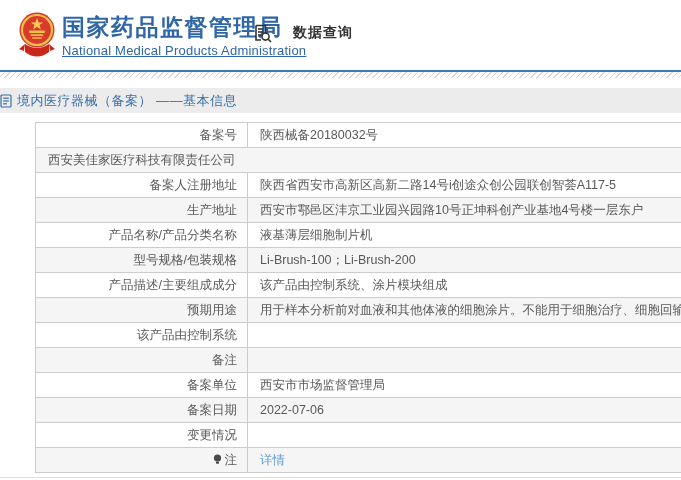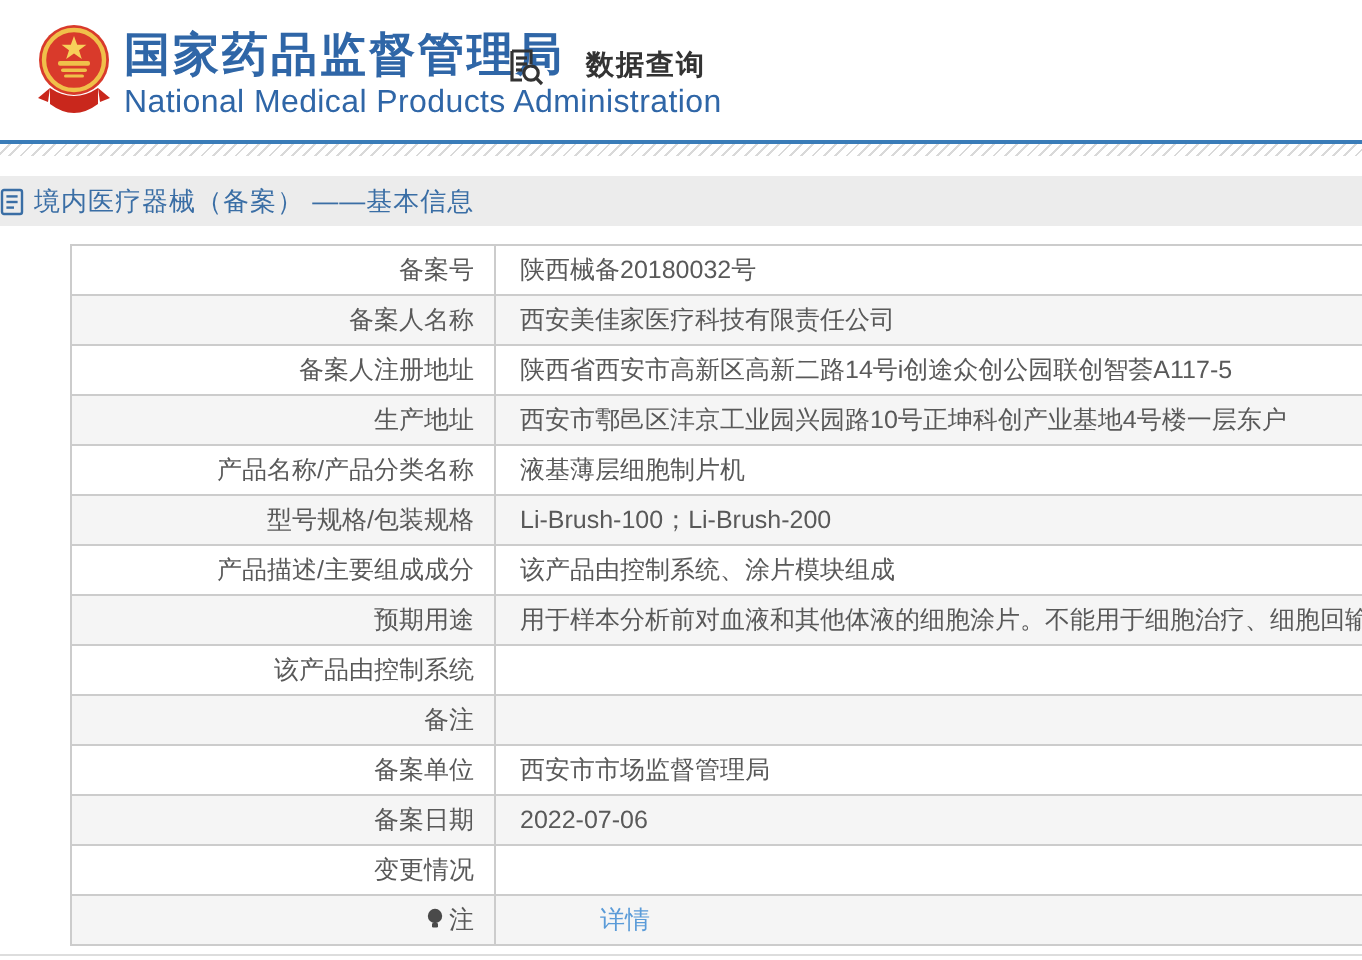--- a/index.html
+++ b/index.html
@@ -14,22 +14,22 @@
 
   
   .header { position: absolute; left: 0; top: 0; width: 681px; height: 70px; background: #ffffff; }
   .emblem { position: absolute; left: 17px; top: 11px; width: 40px; height: 50px; }
   .title-block { position: absolute; left: 62px; top: 13px; }
   .cn-title {
     font-size: 23px; font-weight: bold; color: #2f66a7;
     letter-spacing: 1.5px; line-height: 28px; white-space: nowrap;
   }
   .en-subtitle {
-    font-size: 16px; color: #2f66a7; margin-top: 2px;
-    letter-spacing: 0.2px; white-space: nowrap;
+    font-size: 13px; color: #2f66a7; margin-top: 2px;
+    letter-spacing: 0.2px; white-space: nowrap; text-decoration: underline;
   }
   .data-query {
     position: absolute; left: 252px; top: 22px; height: 22px;
     display: flex; align-items: center; gap: 20px; cursor: pointer;
   }
   .data-query-label { font-size: 14px; font-weight: bold; color: #333333; letter-spacing: 1px; }
 
   
   .blue-line { position: absolute; left: 0; top: 70px; width: 681px; height: 2px; background: #3a7cb8; }
   .hatch-band {
@@ -54,21 +54,21 @@
   .t-row:nth-child(even) { background: #f5f5f5; }
   .t-label {
     width: 212px; flex: 0 0 212px; border-right: 1px solid #cccccc;
     display: flex; align-items: center; justify-content: flex-end; gap: 3px;
     padding-right: 10px; font-size: 12.5px; color: #595959; white-space: nowrap;
   }
   .t-value {
     flex: 1; display: flex; align-items: center;
     padding-left: 12px; font-size: 12.5px; color: #595959; white-space: nowrap; overflow: hidden;
   }
-  .t-value a { color: #5a9bd8; text-decoration: none; font-size: 12.5px; margin-left: 40px; }
+  .t-value a { color: #5a9bd8; text-decoration: none; font-size: 12.5px; }
 
   .footer-line { position: absolute; left: 0; top: 477px; width: 681px; height: 1px; background: #dddddd; }
 
   .icon { display: inline-flex; align-items: center; justify-content: center; }
 </style>
 </head>
 <body>
 
 <div class="page">
 
@@ -119,21 +119,20 @@
     </span>
     <span class="section-title">境内医疗器械（备案） ——基本信息</span>
   </div>
 
   <div class="info-table">
     <div class="t-row">
       <div class="t-label">备案号</div>
       <div class="t-value">陕西械备20180032号</div>
     </div>
     <div class="t-row">
-      <div class="t-label">备案人名称</div>
       <div class="t-value">西安美佳家医疗科技有限责任公司</div>
     </div>
     <div class="t-row">
       <div class="t-label">备案人注册地址</div>
       <div class="t-value">陕西省西安市高新区高新二路14号i创途众创公园联创智荟A117-5</div>
     </div>
     <div class="t-row">
       <div class="t-label">生产地址</div>
       <div class="t-value">西安市鄠邑区沣京工业园兴园路10号正坤科创产业基地4号楼一层东户</div>
     </div>

